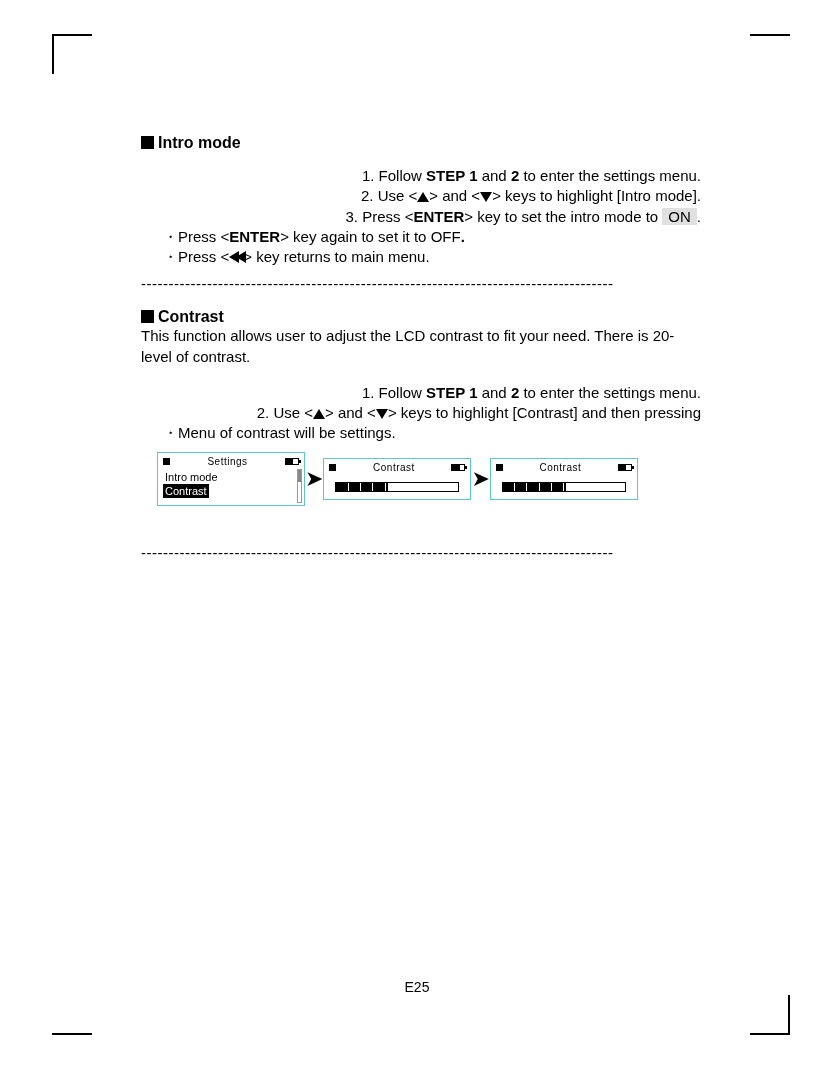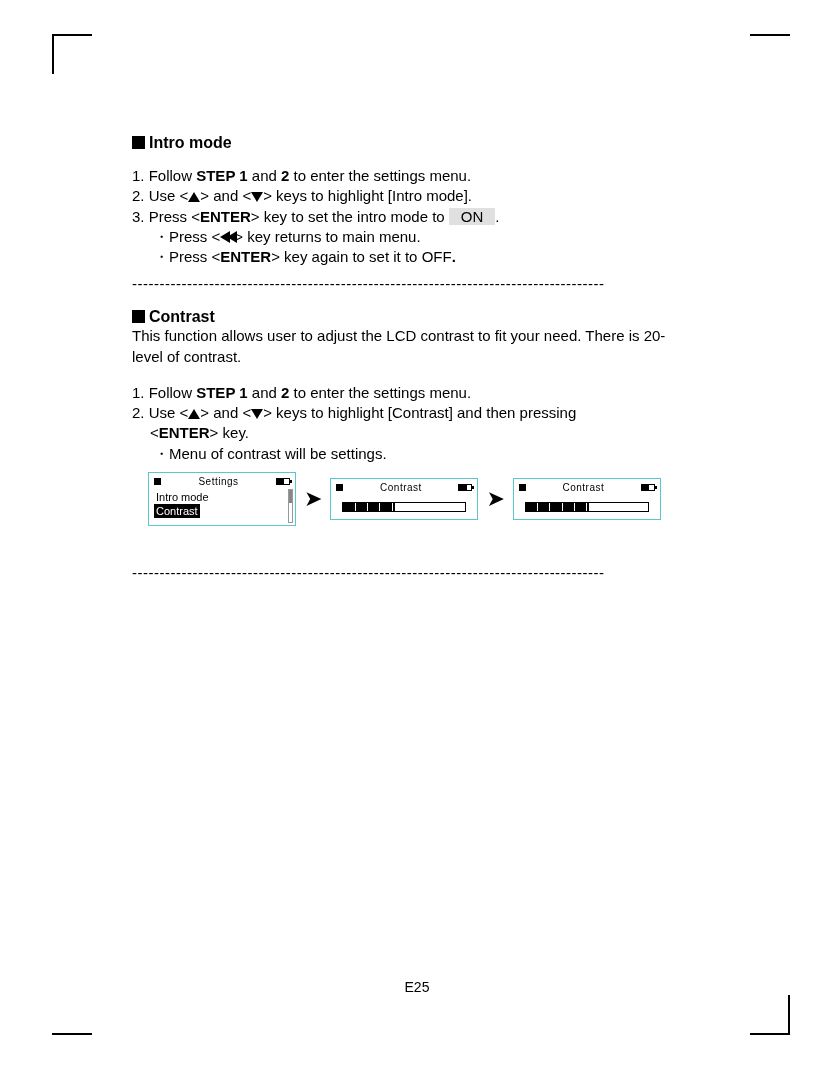--- a/index.html
+++ b/index.html
@@ -14,40 +14,40 @@
     height: 1065px;
     position: relative;
   }
   .crop-tl { position: absolute; top: 34px; left: 52px; width: 40px; height: 40px; border-left: 2px solid #000; border-top: 2px solid #000; }
   .crop-tr { position: absolute; top: 34px; right: 38px; width: 40px; height: 40px; border-top: 2px solid #000; }
   .crop-bl { position: absolute; bottom: 30px; left: 52px; width: 40px; height: 40px; border-bottom: 2px solid #000; }
   .crop-br { position: absolute; bottom: 30px; right: 38px; width: 40px; height: 40px; border-right: 2px solid #000; border-bottom: 2px solid #000; }
   .page {
     position: absolute;
     top: 134px;
-    left: 132px;
+    left: 141px;
     width: 560px;
   }
   .sq { display: inline-block; width: 13px; height: 13px; background: #000; vertical-align: -1px; margin-right: 4px; }
   .heading { font-weight: bold; font-size: 16px; }
   .para { line-height: 1.35; margin-bottom: 2px; }
-  .step { line-height: 1.35; }
+  .step { line-height: 1.35; text-align: right; }
   .sub { padding-left: 22px; line-height: 1.35; }
   .bold { font-weight: bold; }
-  .hl { background: #e0e0e0; padding: 0 12px; }
+  .hl { background: #e0e0e0; padding: 0 6px; }
   .tri { display: inline-block; width: 0; height: 0; vertical-align: -1px; }
   .tri.up { border-left: 6px solid transparent; border-right: 6px solid transparent; border-bottom: 10px solid #000; }
   .tri.down { border-left: 6px solid transparent; border-right: 6px solid transparent; border-top: 10px solid #000; }
   .tri.left { border-top: 6px solid transparent; border-bottom: 6px solid transparent; border-right: 10px solid #000; display:inline-block; }
   .tri.right { border-top: 6px solid transparent; border-bottom: 6px solid transparent; border-left: 10px solid #000; display:inline-block; }
   .dbl { white-space: nowrap; }
   .dbl .tri { margin-right: -3px; }
   .sep { letter-spacing: 0.5px; margin: 8px 0 16px 0; overflow: hidden; white-space: nowrap; }
   .gap { height: 14px; }
-  .screens { display: flex; align-items: center; gap: 8px; margin-top: 8px; margin-left: 16px; }
+  .screens { display: flex; align-items: center; gap: 0; margin-top: 8px; margin-left: 16px; }
   .arrow { font-size: 22px; }
   .screen {
     border: 1px solid #5bc6cc;
     width: 148px;
     height: 54px;
     position: relative;
     padding: 3px 5px 3px 5px;
     font-size: 11px;
     font-family: Arial, sans-serif;
   }
@@ -90,42 +90,39 @@
   <div class="step">
     <span>1. Follow </span><span class="bold">STEP 1</span><span> and </span><span class="bold">2</span><span> to enter the settings menu.</span>
   </div>
   <div class="step">
     <span>2. Use &lt;</span><span class="tri up"></span><span>&gt; and &lt;</span><span class="tri down"></span><span>&gt; keys to highlight [Intro mode].</span>
   </div>
   <div class="step">
     <span>3. Press &lt;</span><span class="bold">ENTER</span><span>&gt; key to set the intro mode to </span><span class="hl">ON</span><span>.</span>
   </div>
   <div class="sub">
-    <span>・Press &lt;</span><span class="dbl"><span class="tri left"></span><span class="tri left"></span></span><span>&gt; key returns to main menu.</span>
+    <span>・Press &lt;</span><span class="bold">ENTER</span><span>&gt; key again to set it to OFF</span><span class="bold">.</span>
   </div>
   <div class="sub">
-    <span>・Press &lt;</span><span class="bold">ENTER</span><span>&gt; key again to set it to OFF</span><span class="bold">.</span>
+    <span>・Press &lt;</span><span class="dbl"><span class="tri left"></span><span class="tri left"></span></span><span>&gt; key returns to main menu.</span>
   </div>
 
   <div class="sep">--------------------------------------------------------------------------------------</div>
 
   <div class="heading">
     <span class="sq"></span><span>Contrast</span>
   </div>
   <div class="para">This function allows user to adjust the LCD contrast to fit your need. There is 20-level of contrast.</div>
   <div class="gap"></div>
 
   <div class="step">
     <span>1. Follow </span><span class="bold">STEP 1</span><span> and </span><span class="bold">2</span><span> to enter the settings menu.</span>
   </div>
   <div class="step">
     <span>2. Use &lt;</span><span class="tri up"></span><span>&gt; and &lt;</span><span class="tri down"></span><span>&gt; keys to highlight [Contrast] and then pressing</span>
-  </div>
-  <div class="sub" style="padding-left:18px">
-    <span>&lt;</span><span class="bold">ENTER</span><span>&gt; key.</span>
   </div>
   <div class="sub">・Menu of contrast will be settings.</div>
 
   <div class="screens">
     <div class="screen">
       <div class="top">
         <div class="sqicon"></div>
         <div class="title">Settings</div>
         <div class="batt">
             <div class="fill"></div>

